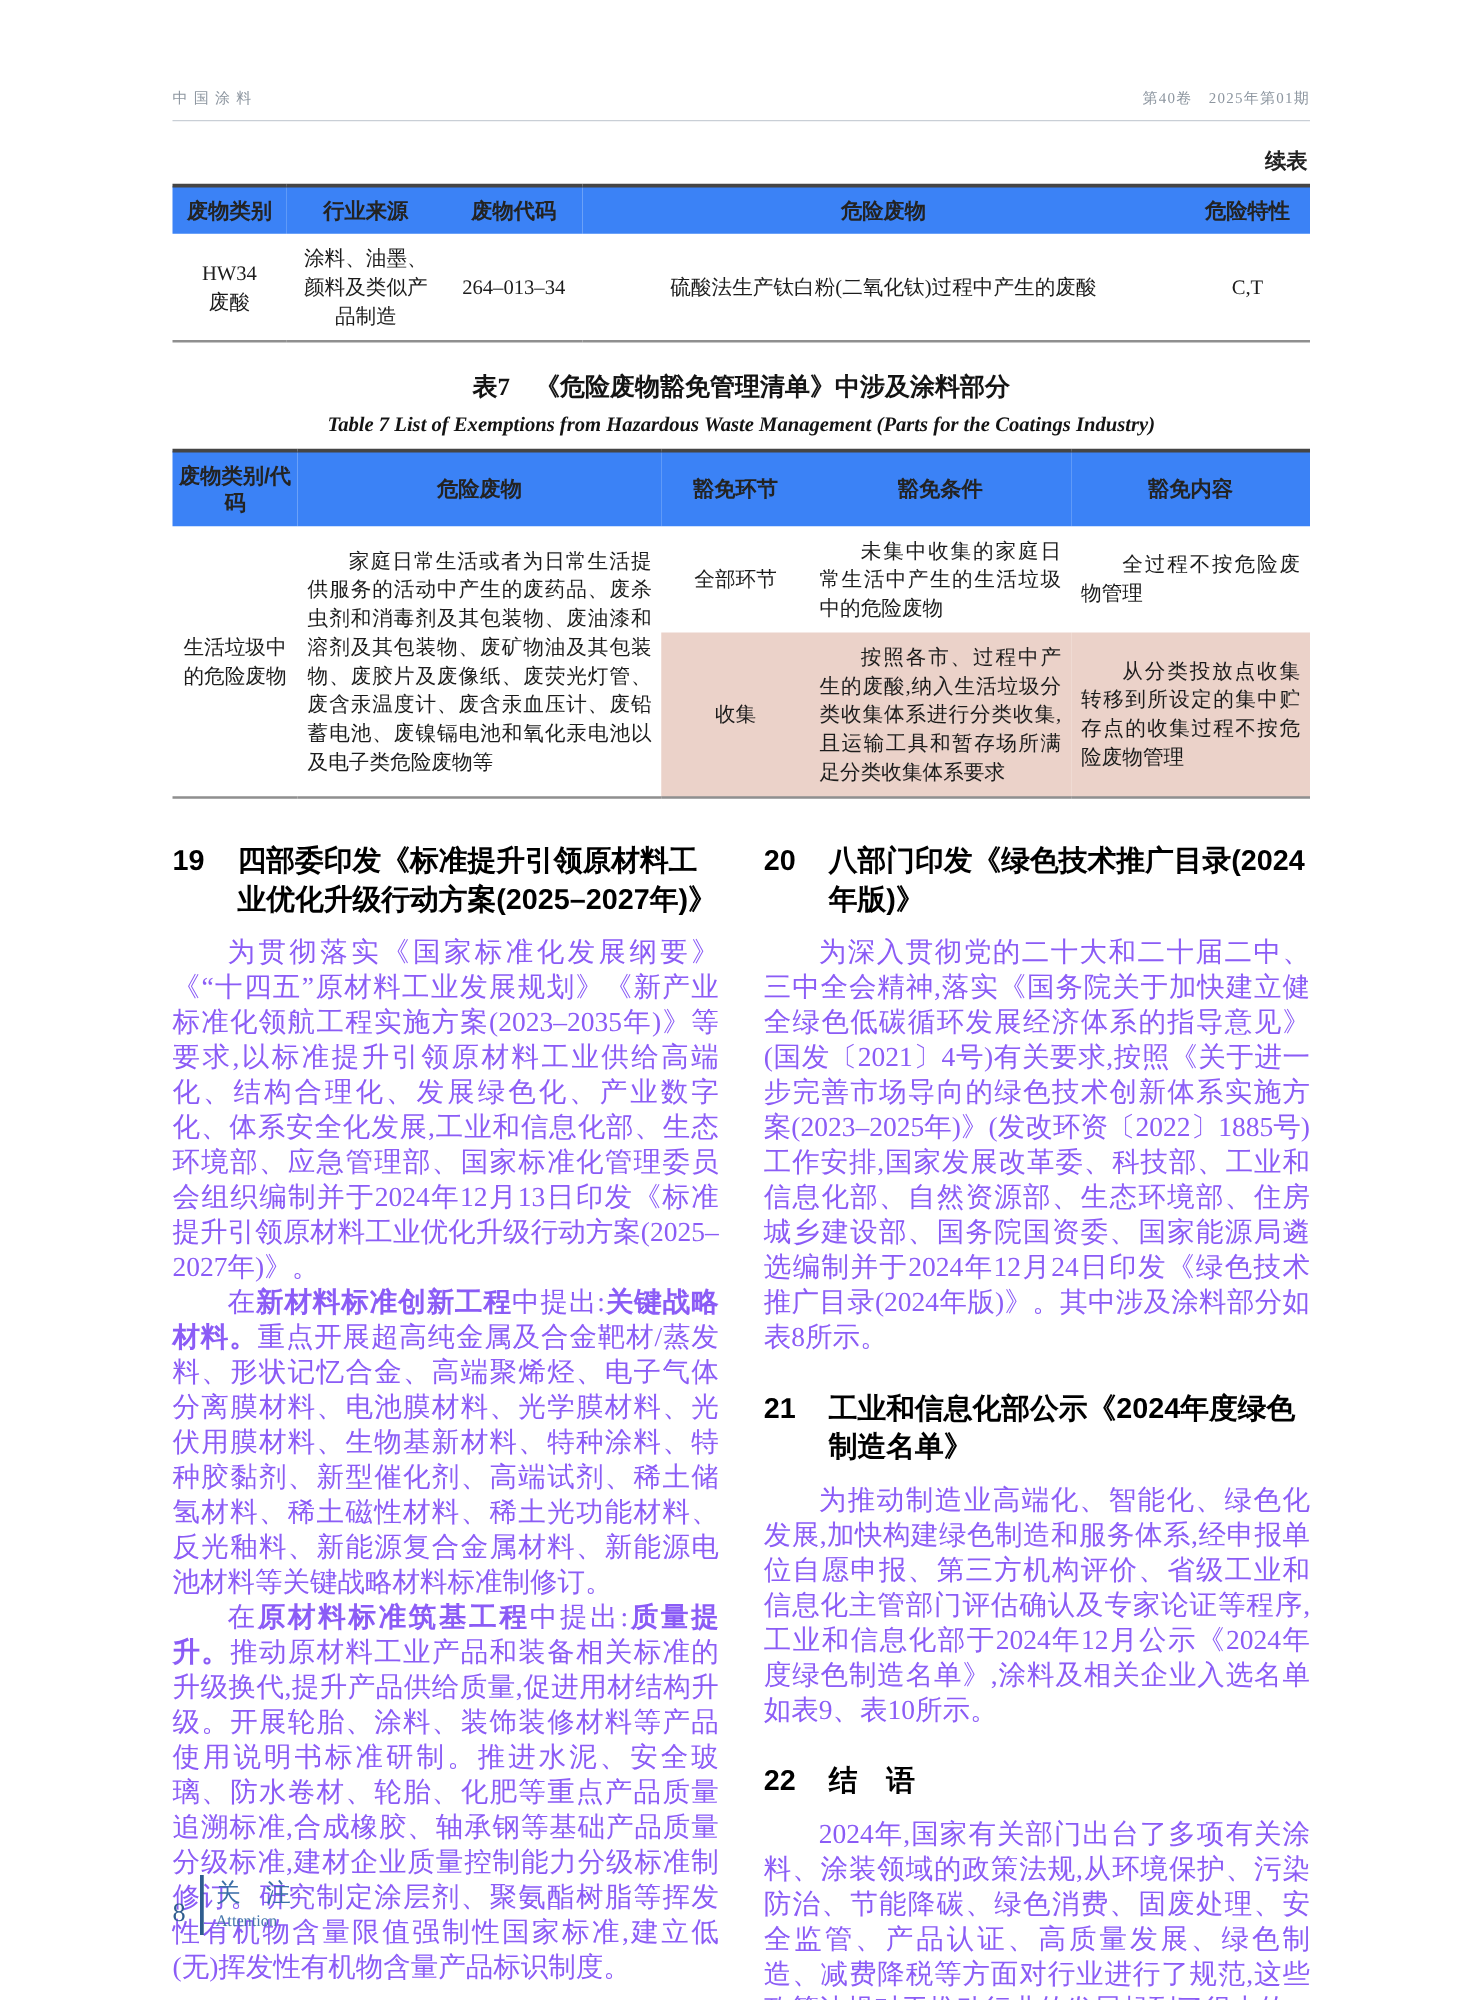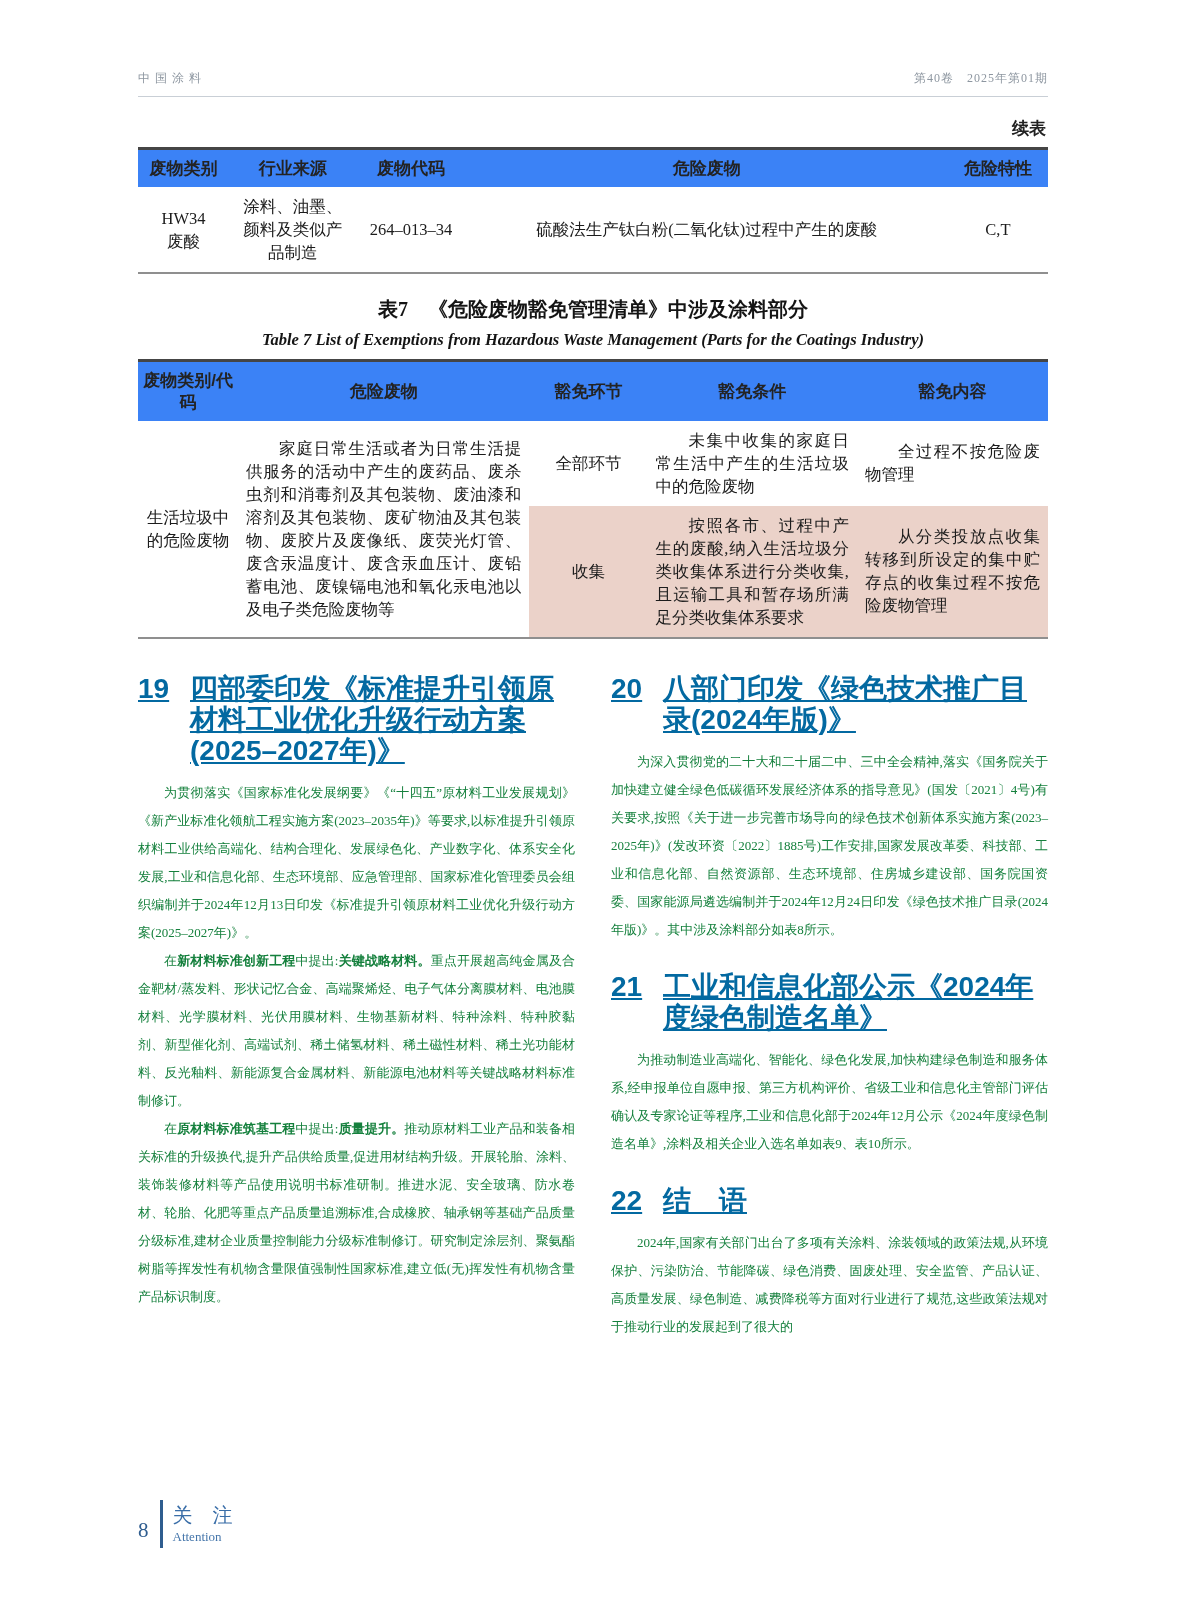--- a/index.html
+++ b/index.html
@@ -48,32 +48,31 @@
   }
   .caption-en{
     margin-top:7px; margin-bottom:9px;
     font-weight:700; font-style:italic; font-size:16.5px; color:#141414;
   }
 
   
   .cols{ display:flex; gap:36px; margin-top:34px; }
   .col{ flex:1 1 0; min-width:0; }
   h2.sec{
-    display:flex; color:#0369a1;
+    display:flex; color:#000000;
     font-family:"Liberation Sans","DejaVu Sans",sans-serif;
-    font-weight:700; font-size:28px; line-height:31px;
+    font-weight:700; font-size:23px; line-height:31px;
     margin:0 0 13px 0;
-    text-decoration:underline;
   }
   h2.sec.mt{ margin-top:27px; }
   h2.sec .num{ flex:none; width:52px; }
   h2.sec .ttl{ flex:1; }
   p.para{
-    font-size:13px; line-height:28px; text-align:justify; text-indent:2em;
-    color:#15803d;
+    font-size:22px; line-height:28px; text-align:justify; text-indent:2em;
+    color:#8b5cf6;
   }
   .hb{ font-family:"Liberation Sans","DejaVu Sans",sans-serif; font-weight:700; }
 
   
   .page-footer{
     position:absolute; left:138px; bottom:52px;
     display:flex; align-items:center;
   }
   .page-num{ font-size:21px; color:#2f5d8f; margin-right:11px; padding-top:12px; }
   .footer-bar{ width:3px; height:48px; background:#2f5d8f; margin-right:10px; }

